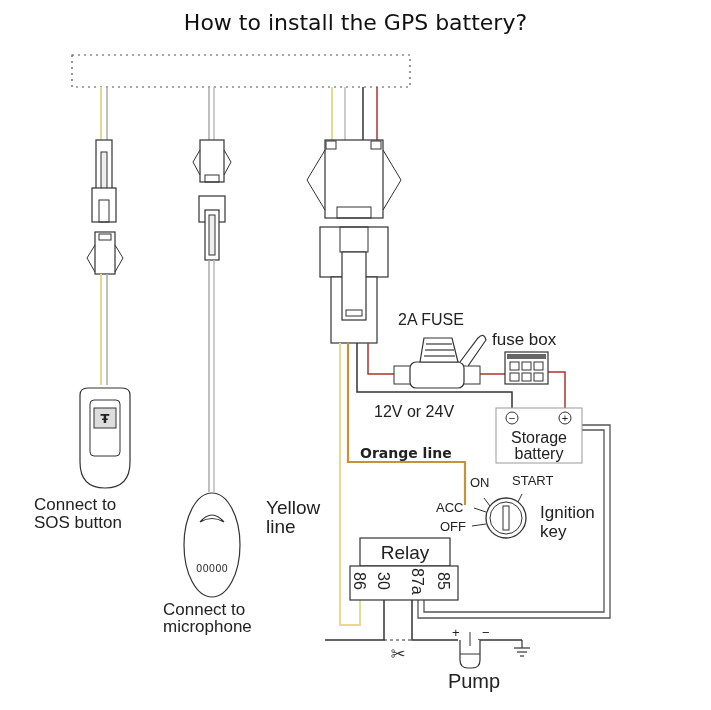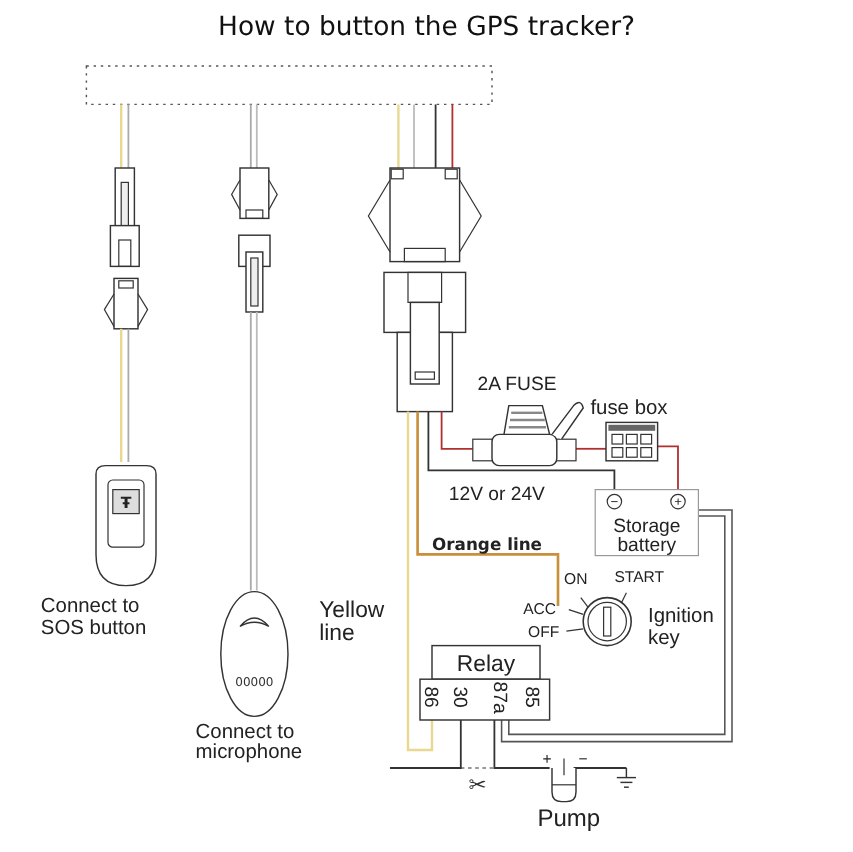--- a/index.html
+++ b/index.html
@@ -5,21 +5,21 @@
   html,body{margin:0;padding:0;background:#ffffff;}
   body{width:711px;height:710px;position:relative;overflow:hidden;font-family:"DejaVu Sans",sans-serif;}
   #title{position:absolute;left:0;top:10px;width:711px;text-align:center;font-size:22px;color:#111;font-family:"DejaVu Sans",sans-serif;}
   svg{position:absolute;left:0;top:0;}
   .lbl{font-family:"Liberation Sans",sans-serif;fill:#222;}
   .lblb{font-family:"DejaVu Sans",sans-serif;font-weight:bold;fill:#222;}
 </style>
 </head>
 <body>
 
-<div id="title">How to button the GPS tracker?</div>
+<div id="title">How to install the GPS battery?</div>
 
 <svg width="711" height="710" viewBox="0 0 711 710">
 
   <rect x="72" y="55" width="338" height="32" fill="none" stroke="#555" stroke-width="1.2" stroke-dasharray="2,4"></rect>
 
   <g>
     <line x1="101" y1="87" x2="101" y2="140" stroke="#e8d890" stroke-width="2"></line>
     <line x1="107" y1="87" x2="107" y2="140" stroke="#aaa" stroke-width="1.5"></line>
 
     <rect x="96" y="140" width="16" height="50" fill="#fff" stroke="#333" stroke-width="1.2"></rect>

